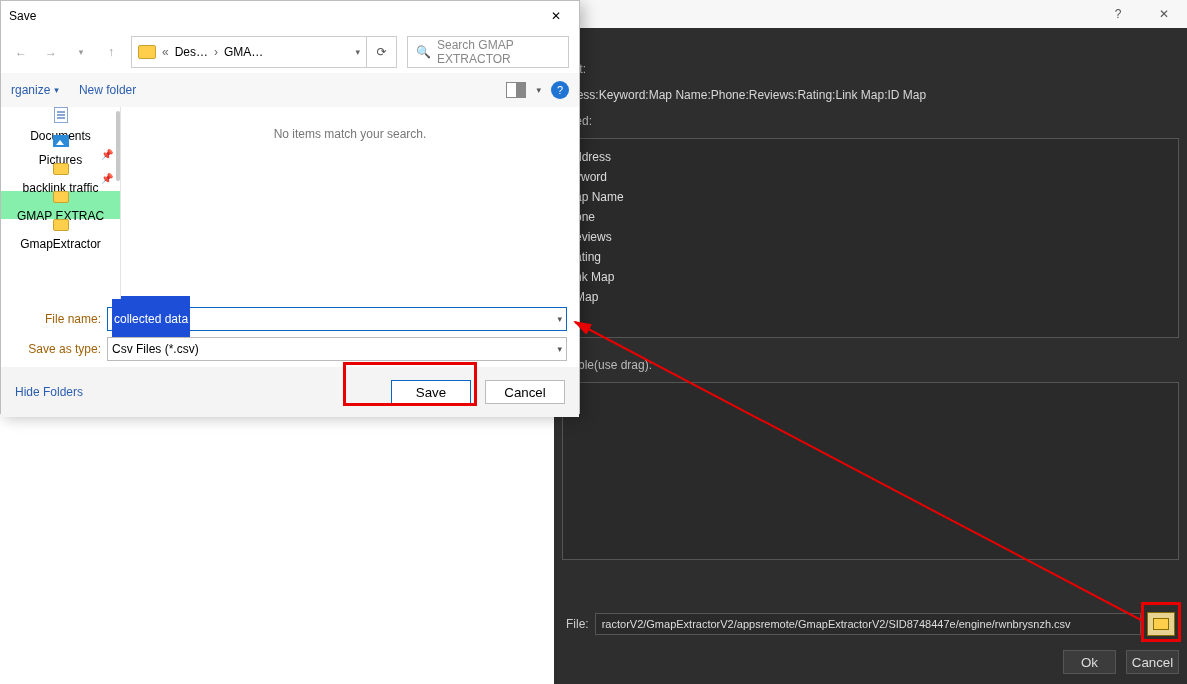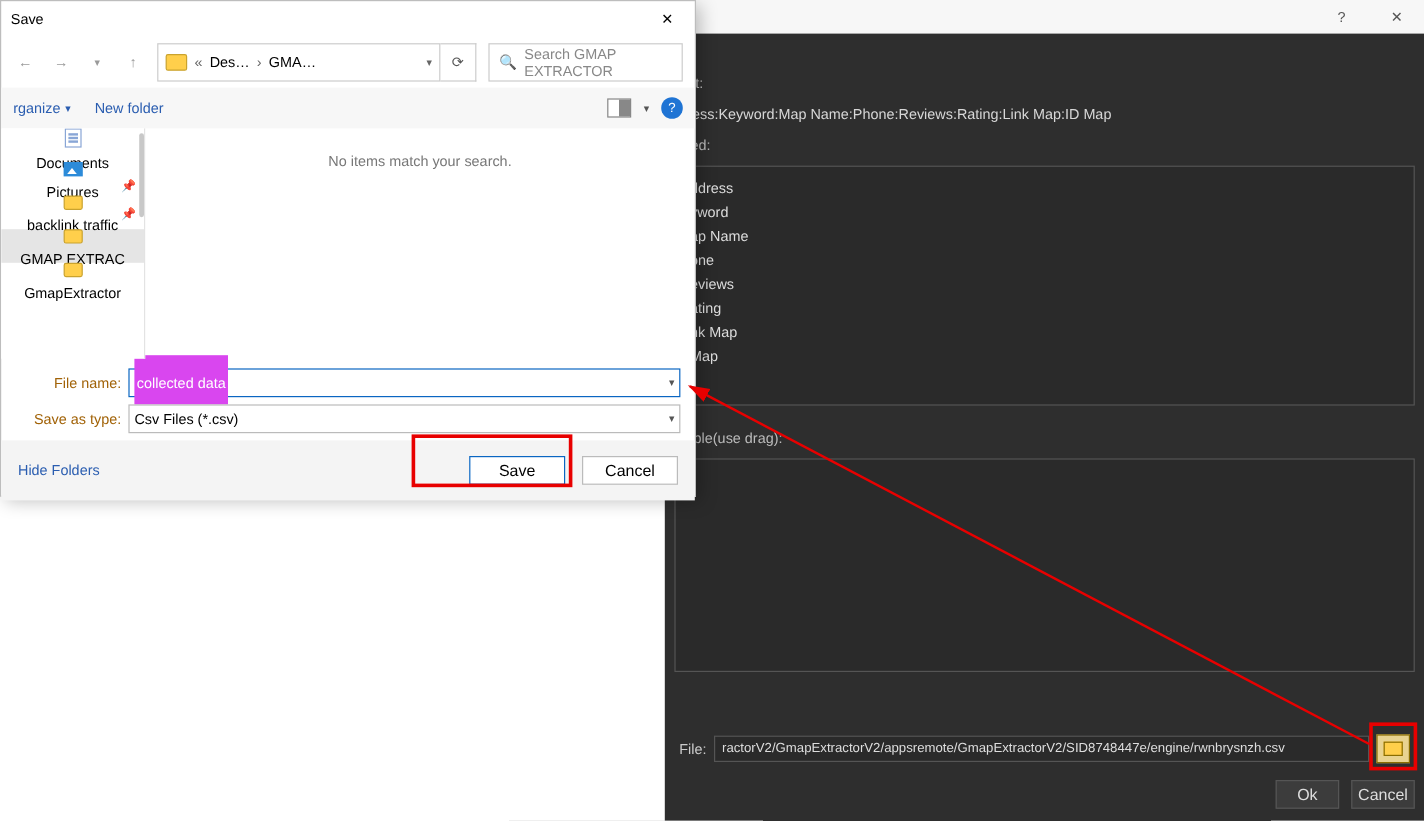--- a/index.html
+++ b/index.html
@@ -35,35 +35,35 @@
   .toolbar .left{display:flex;gap:20px;align-items:center;}
   .toolbar .org{color:#2a5db0;display:flex;align-items:center;gap:4px;}
   .toolbar .newf{color:#2a5db0;}
   .toolbar .right{display:flex;gap:10px;align-items:center;}
   .view-ico{width:20px;height:16px;border:1px solid #888;background:linear-gradient(to right,#fff 50%,#888 50%);}
   .help{width:18px;height:18px;border-radius:50%;background:#1f74d4;color:#fff;font-size:11px;display:flex;align-items:center;justify-content:center;}
   .body{display:flex;height:192px;}
   .side{width:120px;border-right:1px solid #e3e3e3;background:#fff;position:relative;overflow:hidden;}
   .side-scrollthumb{position:absolute;right:0;top:4px;width:4px;height:70px;background:#c8c8c8;border-radius:2px;}
   .side .item{height:28px;display:flex;align-items:center;gap:6px;padding:0 6px;white-space:nowrap;flex-direction:column;}
-  .side .item.sel{background:#e5e5e5;}
+  .side .item.sel{background:#86efac;}
   .ico-folder{width:16px;height:12px;background:#ffcf4b;border:1px solid #caa32e;border-radius:2px;flex:none;}
   .ico-doc{width:14px;height:16px;background:#fff;border:1px solid #89a6d6;flex:none;position:relative;}
   .ico-doc::after{content:"";position:absolute;left:2px;right:2px;top:3px;height:2px;background:#89a6d6;box-shadow:0 3px 0 #89a6d6,0 6px 0 #89a6d6;}
   .ico-pic{width:16px;height:12px;background:#2c8bd9;flex:none;position:relative;}
   .ico-pic::after{content:"";position:absolute;left:3px;bottom:2px;width:0;height:0;border-left:4px solid transparent;border-right:4px solid transparent;border-bottom:5px solid #fff;}
   .pin{color:#777;margin-left:auto;font-size:10px;}
   .main{flex:1;display:flex;align-items:flex-start;justify-content:center;padding-top:20px;color:#777;}
   .fields{padding:8px 12px 0 12px;}
   .field-row{display:flex;align-items:center;gap:6px;margin-bottom:6px;}
   .field-row label{min-width:88px;text-align:right;color:#a16207;}
   .field-row .combo{flex:1;height:24px;border:1px solid #0a66c2;background:#fff;display:flex;align-items:center;padding:0 4px;}
   .field-row .combo.plain{border:1px solid #bbb;}
   .field-row .combo .sel{flex:1;}
-  .field-row .combo .selected{background:#d946ef;color:#fff;padding:16px 2px;text-align:right;}
+  .field-row .combo .selected{background:#1d4ed8;color:#fff;padding:16px 2px;text-align:right;}
   .field-row .combo .dd{color:#555;}
   .footer{height:50px;background:#f4f4f4;display:flex;align-items:center;justify-content:space-between;padding:0 14px;}
   .footer .hf{color:#2a5db0;}
   .footer .btns{display:flex;gap:14px;}
   .footer button{width:80px;height:24px;background:#fff;border:1px solid #bbb;}
   .footer button.primary{border:1px solid #0a66c2;}
   
   .red-box{position:absolute;border:3px solid #e80000;pointer-events:none;}
   .red-arrow{position:absolute;pointer-events:none;}
 </style>

